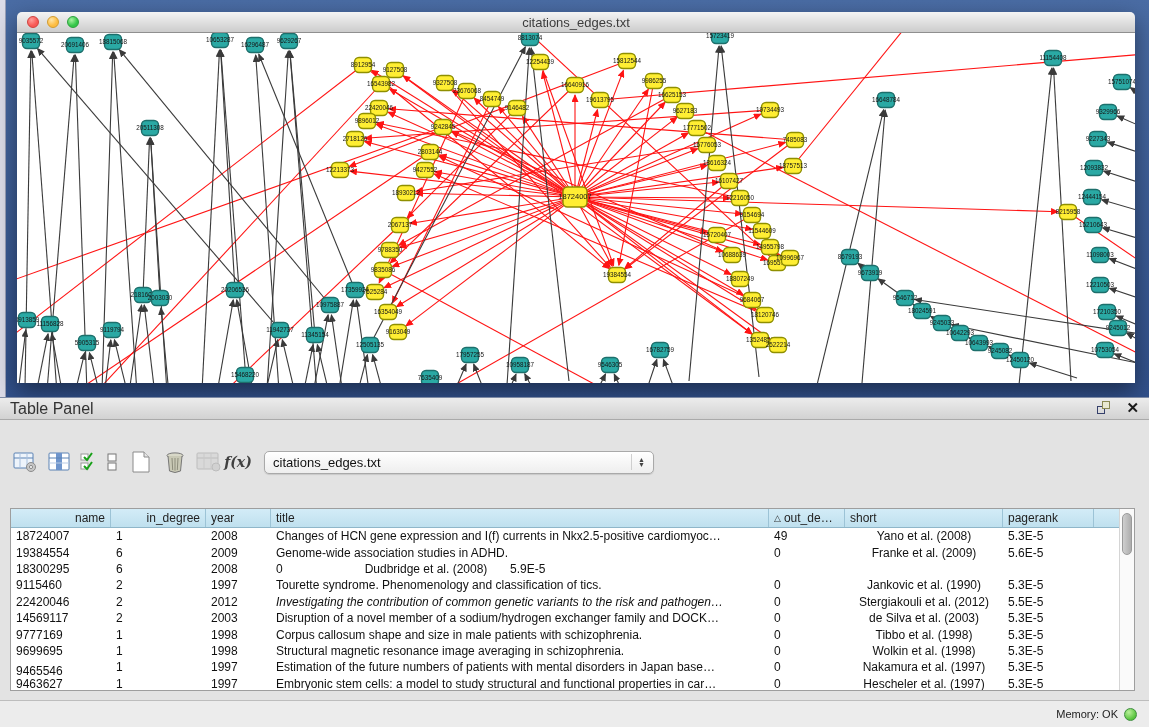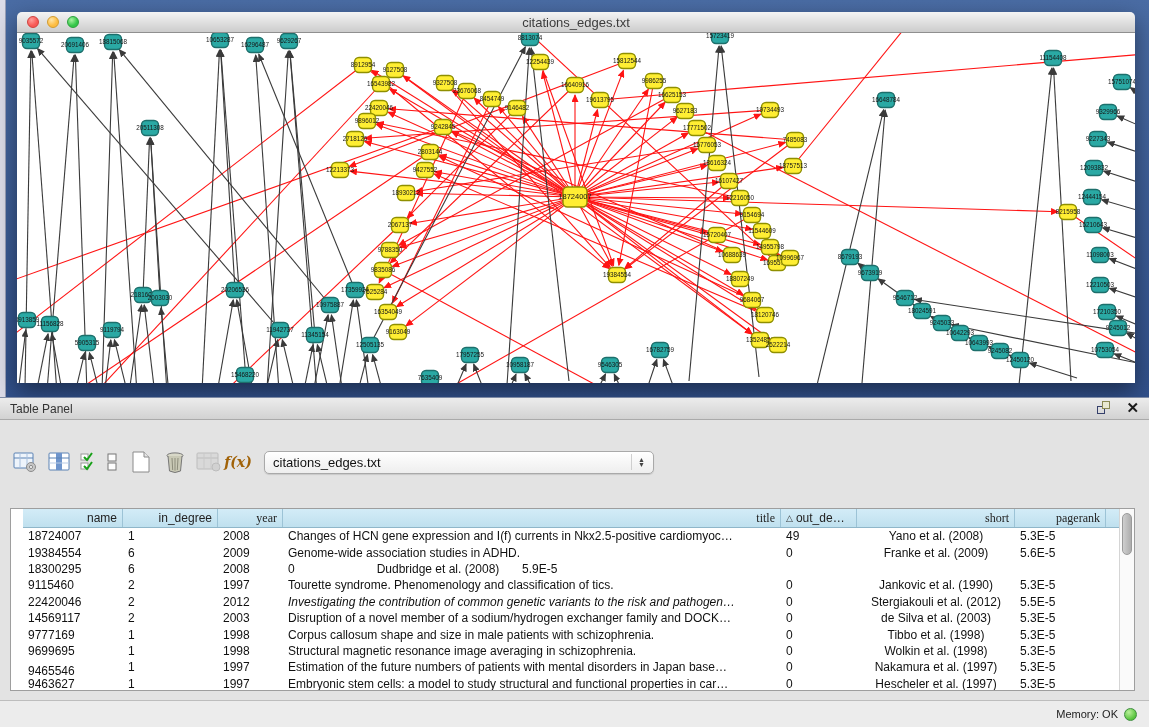--- a/index.html
+++ b/index.html
@@ -18,46 +18,46 @@
   .light { width:12px; height:12px; border-radius:50%; }
   .light.red { background:radial-gradient(circle at 35% 30%, #ff9d99, #f85955 60%); border:1px solid #d0403c; }
   .light.yellow { background:radial-gradient(circle at 35% 30%, #ffe5a5, #fdbc40 60%); border:1px solid #d29b2e; }
   .light.green { background:radial-gradient(circle at 35% 30%, #a8f3a0, #35c649 60%); border:1px solid #2aa13a; }
   .canvas-wrap { width:1118px; height:350px; background:#ffffff; }
   svg.netcanvas { display:block; }
 
   
   .panel-header { height:23px; background:linear-gradient(#ececec,#d2d2d2); border-top:1px solid #7d8aa5;
                   border-bottom:1px solid #aaaaaa; display:flex; align-items:center; padding:0 10px; position:relative;}
-  .panel-header .ph-title { font-size:12px; color:#333; }
+  .panel-header .ph-title { font-size:16px; color:#333; }
   .ph-icons { position:absolute; right:10px; top:2px; display:flex; align-items:center; gap:14px; }
   .ph-float { width:16px; height:16px; position:relative; cursor:pointer; }
   .ph-float .sq1 { position:absolute; left:1px; top:6px; width:8px; height:8px; border:1px solid #35406b; background:transparent; }
   .ph-float .sq2 { position:absolute; left:6px; top:1px; width:8px; height:8px; border:1px solid #8a8a55; background:#e9e9d2; }
   .ph-close { font-size:15px; font-weight:bold; color:#1a1a1a; line-height:16px; cursor:pointer; }
   .panel-body { background:#e3e3e3; height:280px; position:relative; }
 
   .toolbar { position:absolute; left:8px; top:25px; display:flex; align-items:center; height:34px; }
   .tb-btn { width:34px; height:32px; display:flex; align-items:center; justify-content:center; cursor:pointer; }
   .tb-btn.narrow { width:24px; }
   .tb-btn svg { display:block; }
-  .fx { font-family:"DejaVu Serif", serif; font-style:italic; font-weight:bold; font-size:14px; color:#a16207; }
+  .fx { font-family:"DejaVu Serif", serif; font-style:italic; font-weight:bold; font-size:14px; color:#404040; }
   .combo { margin-left:14px; width:390px; height:23px; background:linear-gradient(#ffffff,#eeeeee);
            border:1px solid #a9a9a9; border-radius:5px; display:flex; align-items:center; padding:0 8px;
            box-shadow:inset 0 1px 1px rgba(255,255,255,.8), 0 1px 1px rgba(0,0,0,.12); cursor:pointer; }
   .combo .combo-text { flex:1; font-size:13px; color:#111; }
   .combo .stepper { display:flex; flex-direction:column; align-items:center; line-height:5px; font-size:7px; color:#444;
                     border-left:1px solid #cfcfcf; padding-left:6px; height:16px; justify-content:center; }
 
   .tablebox { position:absolute; left:10px; top:88px; width:1125px; height:183px; background:#fff;
               border:1px solid #9e9e9e; display:flex; }
-  .tgrid { flex:1; display:flex; flex-direction:column; overflow:hidden;padding-left:12px; }
+  .tgrid { flex:1; display:flex; flex-direction:column; overflow:hidden; }
   .thead { display:flex; height:19px; background:linear-gradient(#d3ecf7,#bfe0ee); border-bottom:1px solid #8fb6c9; flex:none; }
   .th { font-size:12px; color:#222; display:flex; align-items:center; border-right:1px solid #9cc3d6; padding:0 5px; flex:none; }
-  .th.c { justify-content:flex-end;font-family:Liberation Serif, serif; } .th.r { justify-content:flex-end; } .th.l { justify-content:flex-start; }
+  .th.c { justify-content:flex-start; } .th.r { justify-content:flex-end; } .th.l { justify-content:flex-start; }
   .th .sortglyph { font-size:9px; margin-right:3px; color:#333; }
   .tbody { flex:1; }
   .tr { display:flex; height:16.4px; align-items:center; cursor:default; }
   .td { font-size:12px; color:#111; white-space:nowrap; overflow:hidden; padding:0 5px; flex:none; }
   .td.c { text-align:center; }
   .vscroll { width:15px; border-left:1px solid #d5d5d5; background:#fafafa; position:relative; flex:none; }
   .vthumb { position:absolute; left:2px; top:4px; width:10px; height:42px; border-radius:6px;
             background:linear-gradient(90deg,#cfcfcf,#adadad); border:1px solid #9a9a9a; cursor:pointer; }
 
   .tabbar { position:absolute; left:0; right:0; top:277px; height:30px; display:flex; justify-content:center; align-items:center; }

